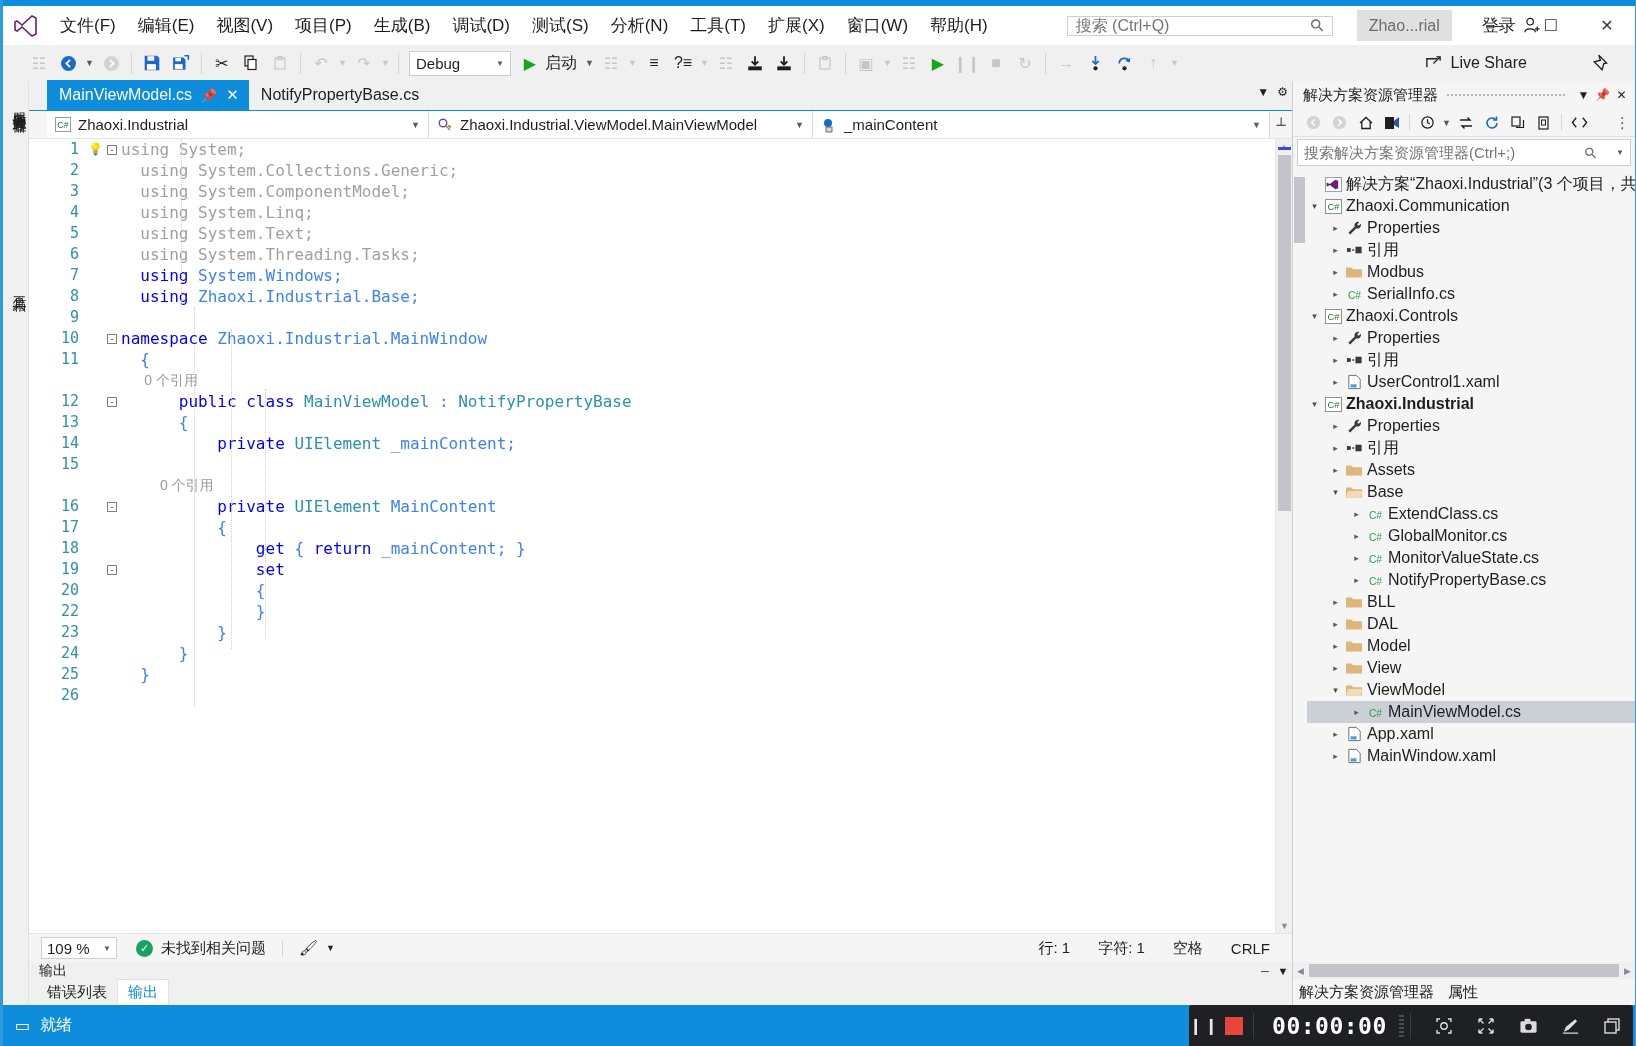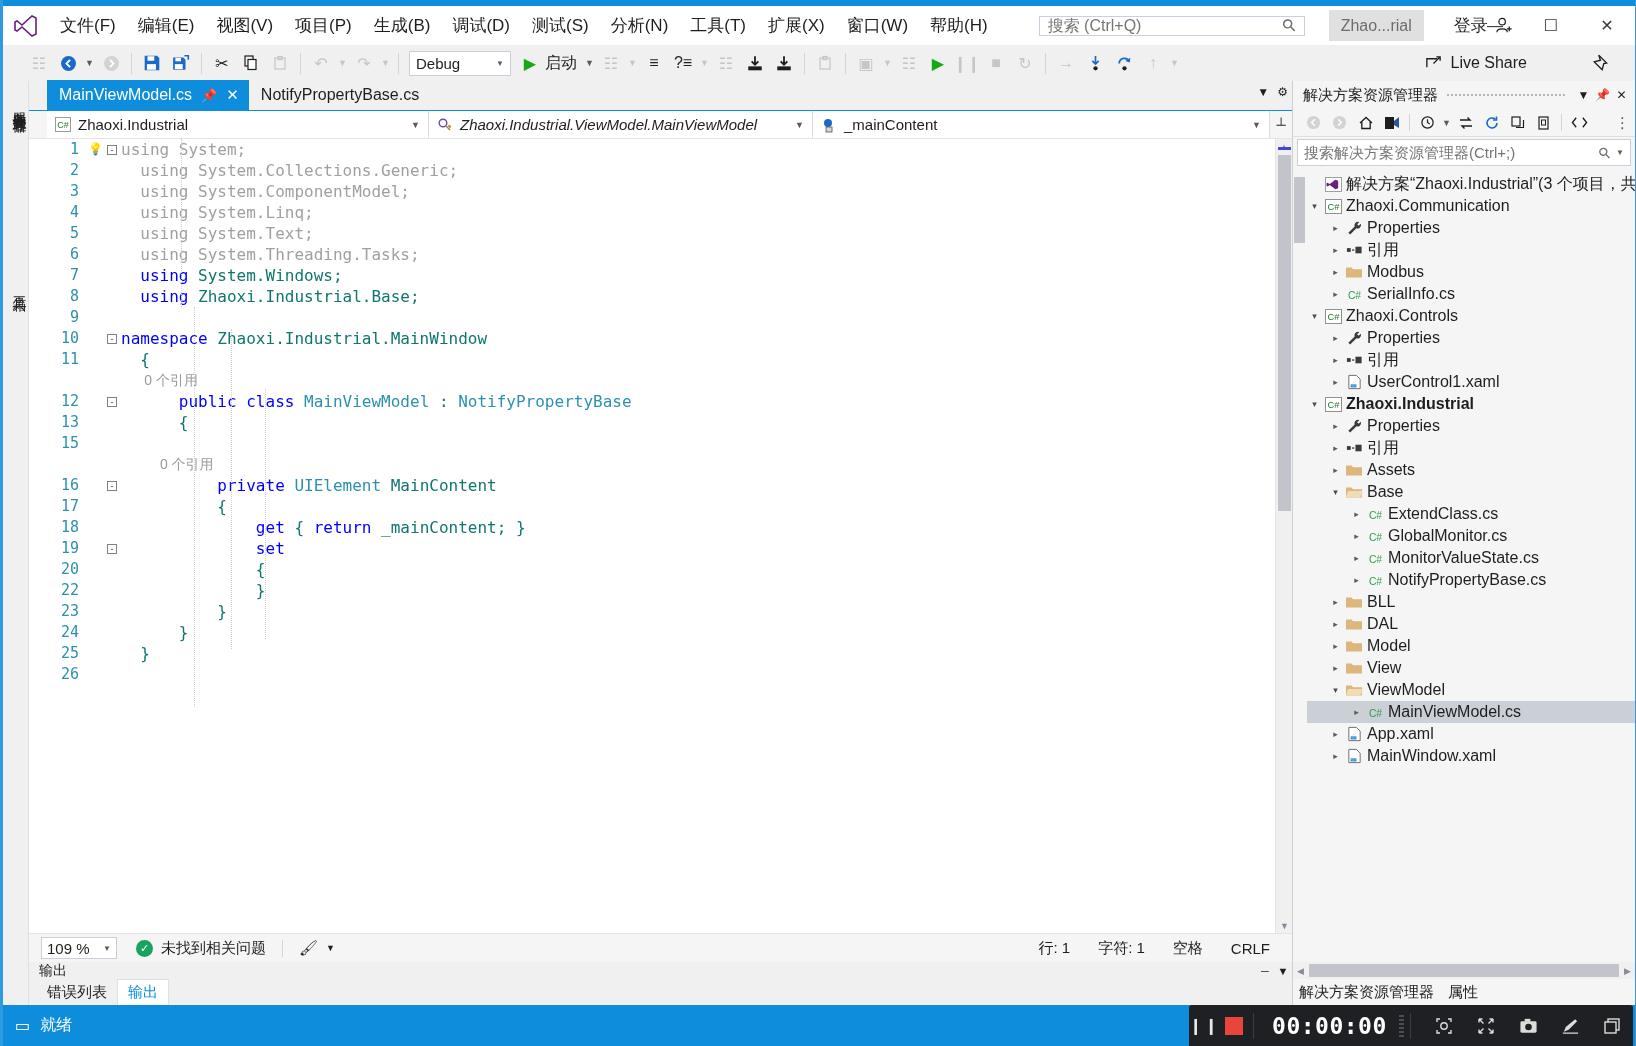--- a/index.html
+++ b/index.html
@@ -32,21 +32,21 @@
     width: 46px; height: 39px; margin-top: 6px;
     display: flex; align-items: center; justify-content: center;
     color: #68217a;
   }
   .menu-row { display: flex; align-items: center; margin-top: 6px; height: 39px; }
   .menu-item {
     padding: 4px 11px; font-size: 17px; color: #1e1e1e;
     cursor: default; line-height: 24px; white-space: nowrap;
   }
   .search-box {
-    margin-left: 40px; margin-top: 6px;
+    margin-left: 68px; margin-top: 6px;
     width: 266px; height: 20px;
     border: 1px solid #cccedb; background: #fff;
     display: flex; align-items: center; padding: 0 8px;
   }
   .search-box input {
     flex: 1; border: none; outline: none; font-size: 16px;
     color: #6f6f6f; font-family: inherit; background: transparent;
   }
   .search-icon { color: #6f6f6f; font-size: 17px; transform: rotate(-45deg); }
   .solution-chip {
@@ -138,21 +138,21 @@
     height: 28px; background: #f5f5f5; display: flex; align-items: stretch;
     border-bottom: 1px solid #e4e4e4; padding-left: 18px;
   }
   .navdrop {
     display: flex; align-items: center; gap: 7px; padding: 0 8px;
     font-size: 15px; color: #1e1e1e; border-right: 1px solid #dcdcdc;
     background: #fff; position: relative;
   }
   .navdrop .dd-caret { position: absolute; right: 8px; font-size: 9px; color: #5a5a5a; }
   .navdrop.d1 { width: 382px; }
-  .navdrop.d2 { width: 384px; font-style: italic; }
+  .navdrop.d2 { width: 384px; }
   .navdrop.d3 { flex: 1; }
   .nav-pin {
     width: 22px; display: flex; align-items: center; justify-content: center;
     background: #f5f5f5; color: #1e1e1e; font-size: 13px;
   }
   .code-area {
     position: absolute; left: 0; right: 0; top: 58px; bottom: 72px;
     background: #ffffff; overflow: hidden;
     display: flex;
   }
@@ -175,21 +175,21 @@
   .foldbox {
     width: 10px; height: 10px; border: 1px solid #808080; background: #fff;
     font-size: 9px; line-height: 8px; text-align: center; color: #404040;
     font-family: "Liberation Sans", sans-serif;
   }
   .codetext { flex: 1; padding-left: 2px; }
   .k  { color: #0000ff; }   
   .t  { color: #2b91af; }   
   .g  { color: #a0a0a0; }   
   .gt { color: #b8b8b8; }   
-  .p  { color: #0f766e; }   
+  .p  { color: #3b82f6; }   
   .codelens {
     color: #9a9a9a; font-size: 14px;
     font-family: "Liberation Sans", sans-serif;
   }
   .vbar {
     position: absolute; width: 0; border-left: 1px dotted #cfcfcf;
     top: 0;
   }
   .scroll-right {
     width: 17px; background: #f0f0f0; border-left: 1px solid #e4e4e4;
@@ -265,21 +265,21 @@
     height: 28px; display: flex; align-items: center; gap: 1px;
     padding-left: 8px; border-bottom: 1px solid #e0e0e0;
   }
   .set { width: 25px; height: 24px; display: flex; align-items: center;
     justify-content: center; font-size: 15px; color: #1e1e1e; }
   .set.dim { color: #c6c6c6; }
   .set.blue { color: #1b6ac9; }
   .set-sep { width: 1px; height: 17px; background: #d4d4d4; margin: 0 4px; }
   .se-search {
     height: 27px; background: #fff; border: 1px solid #cccedb; margin: 2px 4px;
-    display: flex; align-items: center; padding: 12px 6px;
+    display: flex; align-items: center; padding: 12px 6px; gap: 14px;
   }
   .se-search input {
     flex: 1; border: none; outline: none; font-size: 15px; color: #717171;
     font-family: inherit; background: transparent;
   }
   .se-tree {
     position: absolute; left: 0; right: 0; top: 92px; bottom: 48px;
     overflow: hidden; background: #f5f5f5;
   }
   .tr {
@@ -586,20 +586,21 @@
             <div class="line"><span class="lnum">5</span><span class="glyph"></span><span class="foldcol"></span><span class="codetext"><span class="g">  using </span><span class="g">System.Text;</span></span></div>
             <div class="line"><span class="lnum">6</span><span class="glyph"></span><span class="foldcol"></span><span class="codetext"><span class="g">  using </span><span class="g">System.Threading.Tasks;</span></span></div>
             <div class="line"><span class="lnum">7</span><span class="glyph"></span><span class="foldcol"></span><span class="codetext"><span class="k">  using </span><span class="p">System.Windows;</span></span></div>
             <div class="line"><span class="lnum">8</span><span class="glyph"></span><span class="foldcol"></span><span class="codetext"><span class="k">  using </span><span class="p">Zhaoxi.Industrial.Base;</span></span></div>
             <div class="line"><span class="lnum">9</span><span class="glyph"></span><span class="foldcol"></span><span class="codetext"></span></div>
             <div class="line"><span class="lnum">10</span><span class="glyph"></span><span class="foldcol"><span class="foldbox">-</span></span><span class="codetext"><span class="k">namespace </span><span class="p">Zhaoxi.Industrial.MainWindow</span></span></div>
             <div class="line"><span class="lnum">11</span><span class="glyph"></span><span class="foldcol"></span><span class="codetext"><span class="p">  {</span></span></div>
             <div class="line"><span class="lnum"></span><span class="glyph"></span><span class="foldcol"></span><span class="codetext codelens">      0 个引用</span></div>
             <div class="line"><span class="lnum">12</span><span class="glyph"></span><span class="foldcol"><span class="foldbox">-</span></span><span class="codetext"><span class="k">      public class </span><span class="t">MainViewModel</span><span class="p"> : </span><span class="t">NotifyPropertyBase</span></span></div>
             <div class="line"><span class="lnum">13</span><span class="glyph"></span><span class="foldcol"></span><span class="codetext"><span class="p">      {</span></span></div>
+            <div class="line"><span class="lnum">14</span><span class="glyph"></span><span class="foldcol"></span><span class="codetext"><span class="k">          private </span><span class="t">UIElement</span><span class="p"> _mainContent;</span></span></div>
             <div class="line"><span class="lnum">15</span><span class="glyph"></span><span class="foldcol"></span><span class="codetext"></span></div>
             <div class="line"><span class="lnum"></span><span class="glyph"></span><span class="foldcol"></span><span class="codetext codelens">          0 个引用</span></div>
             <div class="line"><span class="lnum">16</span><span class="glyph"></span><span class="foldcol"><span class="foldbox">-</span></span><span class="codetext"><span class="k">          private </span><span class="t">UIElement</span><span class="p"> MainContent</span></span></div>
             <div class="line"><span class="lnum">17</span><span class="glyph"></span><span class="foldcol"></span><span class="codetext"><span class="p">          {</span></span></div>
             <div class="line"><span class="lnum">18</span><span class="glyph"></span><span class="foldcol"></span><span class="codetext"><span class="k">              get </span><span class="p">{ </span><span class="k">return </span><span class="p">_mainContent; }</span></span></div>
             <div class="line"><span class="lnum">19</span><span class="glyph"></span><span class="foldcol"><span class="foldbox">-</span></span><span class="codetext"><span class="k">              set</span></span></div>
             <div class="line"><span class="lnum">20</span><span class="glyph"></span><span class="foldcol"></span><span class="codetext"><span class="p">              {</span></span></div>
             <div class="line"><span class="lnum">22</span><span class="glyph"></span><span class="foldcol"></span><span class="codetext"><span class="p">              }</span></span></div>
             <div class="line"><span class="lnum">23</span><span class="glyph"></span><span class="foldcol"></span><span class="codetext"><span class="p">          }</span></span></div>
             <div class="line"><span class="lnum">24</span><span class="glyph"></span><span class="foldcol"></span><span class="codetext"><span class="p">      }</span></span></div>

